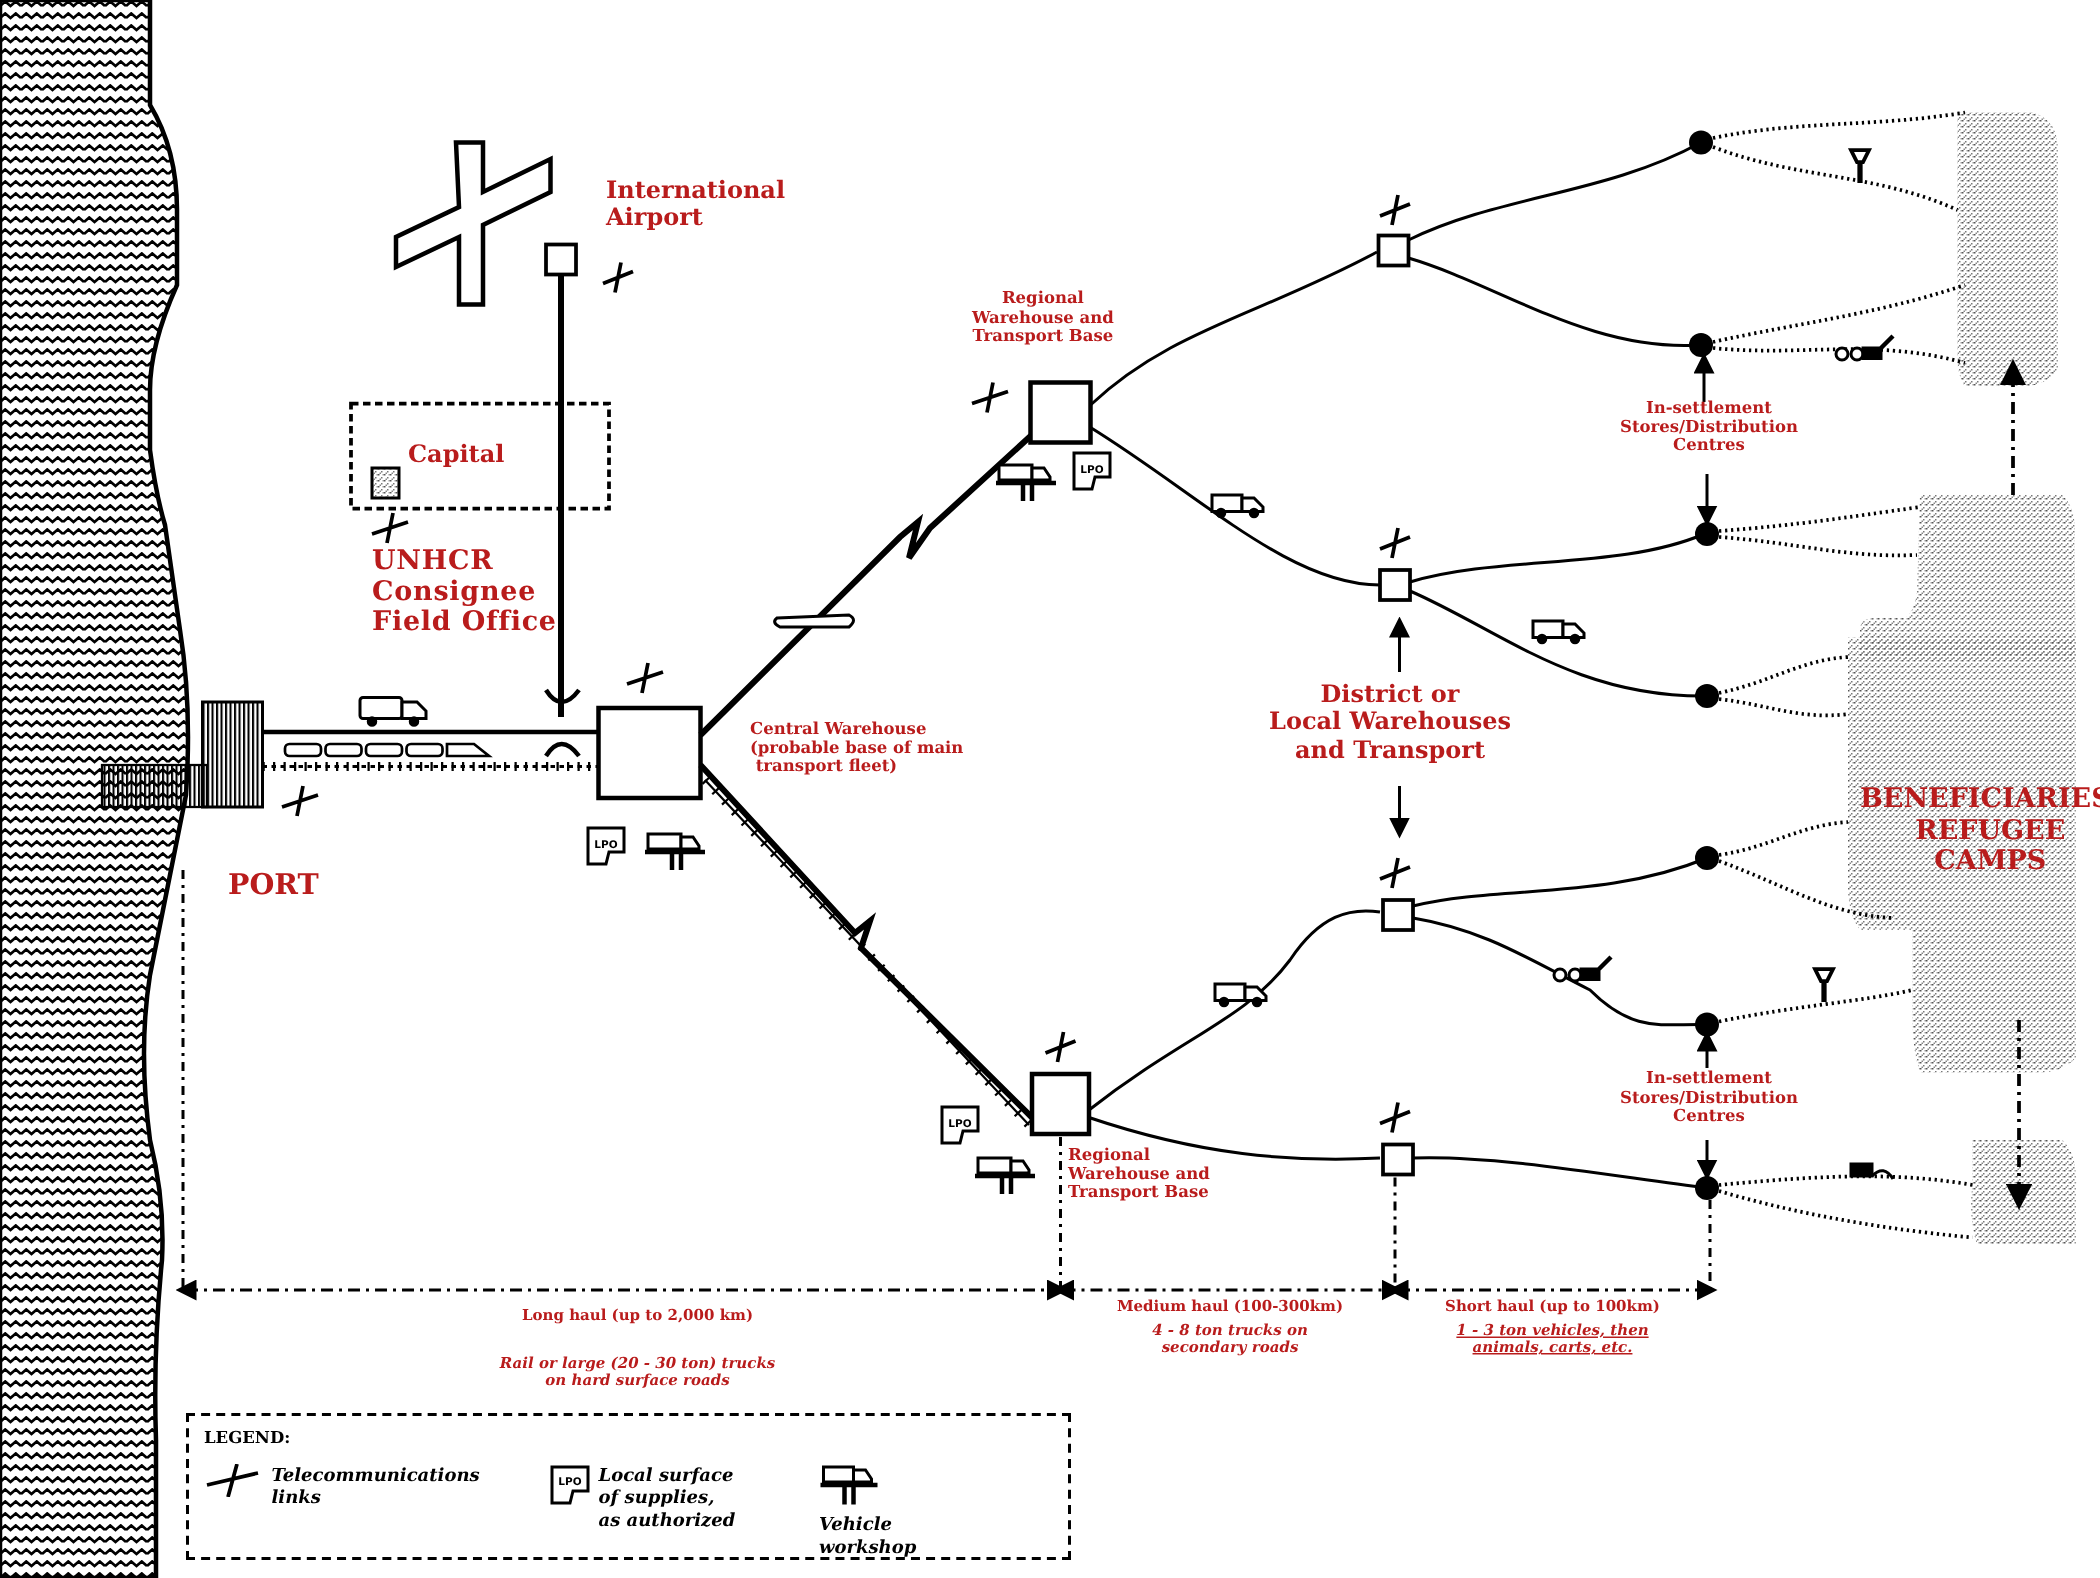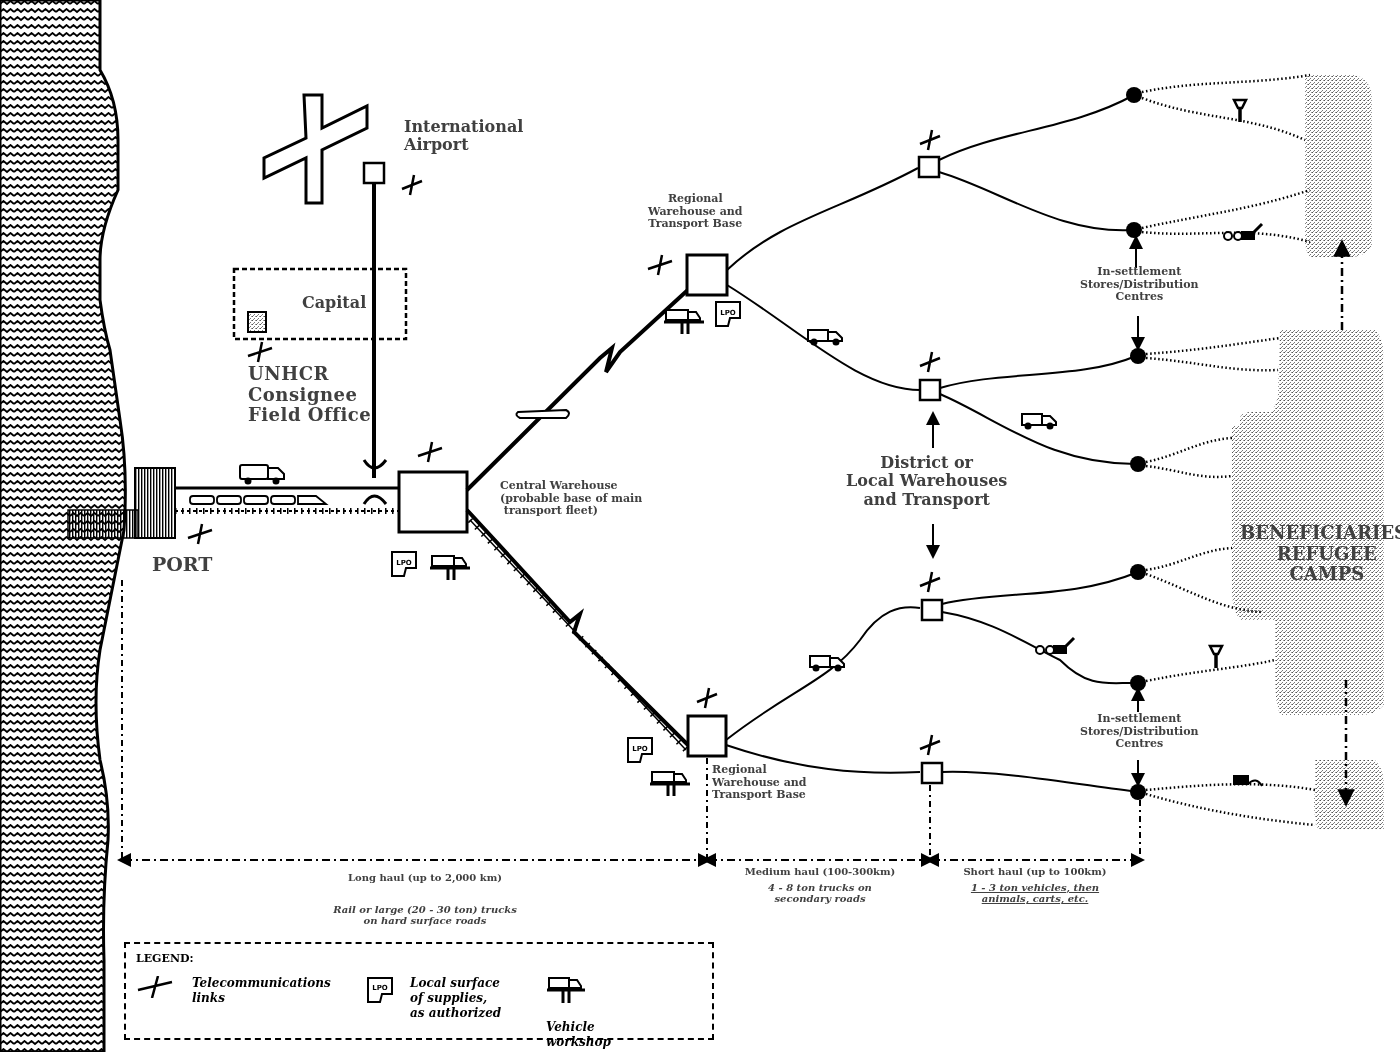--- a/index.html
+++ b/index.html
@@ -1,27 +1,27 @@
 <!DOCTYPE html>
 <html><head>
 <meta charset="utf-8">
 <style>
   html, body { margin: 0; padding: 0; background: #ffffff; }
   body { width: 1400px; height: 1052px; position: relative; overflow: hidden; font-family: "DejaVu Serif", "Liberation Serif", serif; color: #000; }
   svg#diagram { position: absolute; left: 0; top: 0; }
-  .lbl { position: absolute; font-family: "DejaVu Serif", "Liberation Serif", serif; font-weight: bold; color: #404040; line-height: 1.15; white-space: nowrap; }
+  .lbl { position: absolute; font-family: "DejaVu Serif", "Liberation Serif", serif; font-weight: bold; color: #b91c1c; line-height: 1.15; white-space: nowrap; }
   .c { text-align: center; }
   .it { font-style: italic; }
   .lg { font-size: 16px; }
   .md { font-size: 18px; }
   .sm { font-size: 11px; }
   .xs { font-size: 10px; }
   .legend { position: absolute; left: 124px; top: 942px; width: 590px; height: 98px; border: 2px dashed #000; box-sizing: border-box; }
   .legend-title { position: absolute; left: 10px; top: 8px; font-size: 11px; font-weight: bold; }
-  .legend-item { position: absolute; top: 32px; display: flex; align-items: flex-start; gap: 16px; }
+  .legend-item { position: absolute; top: 32px; display: flex; align-items: flex-start; gap: 5px; }
   .legend-item .txt { font-size: 12px; font-style: italic; font-weight: bold; line-height: 1.25; white-space: pre-line; }
 </style>
 </head>
 <body>
 
 <svg id="diagram" width="1400" height="1052" viewBox="0 0 1400 1052" xmlns="http://www.w3.org/2000/svg">
   <defs>
     <pattern id="waves" width="14" height="8" patternUnits="userSpaceOnUse">
       <path d="M0 4 L3.5 1 L7 4 L10.5 1 L14 4" fill="none" stroke="#000" stroke-width="1.8"></path>
     </pattern>
@@ -296,25 +296,25 @@
       </g>
     <g transform="translate(1216,646)">
         <path d="M-6 0 L6 0 L2 8 L-2 8 Z"></path>
         <line x1="0" y1="8" x2="0" y2="22" stroke-width="3.5"></line>
       </g>
   </g>
 </svg>
 
 <div class="lbl lg" style="left:404px; top:118px; white-space:pre-line;">International
 Airport</div>
-<div class="lbl lg" style="left:302px; top:294px;">Capital</div>
+<div class="lbl lg" style="left:272px; top:294px;">Capital</div>
 <div class="lbl md" style="left:248px; top:364px; white-space:pre-line; letter-spacing:0.5px;">UNHCR
 Consignee
 Field Office</div>
-<div class="lbl" style="left:152px; top:554px; font-size:19px;">PORT</div>
+<div class="lbl" style="left:152px; top:580px; font-size:19px;">PORT</div>
 <div class="lbl sm" style="left:500px; top:480px; white-space:pre;">Central Warehouse
 (probable base of main
  transport fleet)</div>
 <div class="lbl sm c" style="left:648px; top:193px; white-space:pre-line;">Regional
 Warehouse and
 Transport Base</div>
 <div class="lbl sm" style="left:712px; top:764px; white-space:pre-line;">Regional
 Warehouse and
 Transport Base</div>
 <div class="lbl lg c" style="left:846px; top:454px; white-space:pre-line;">District or

